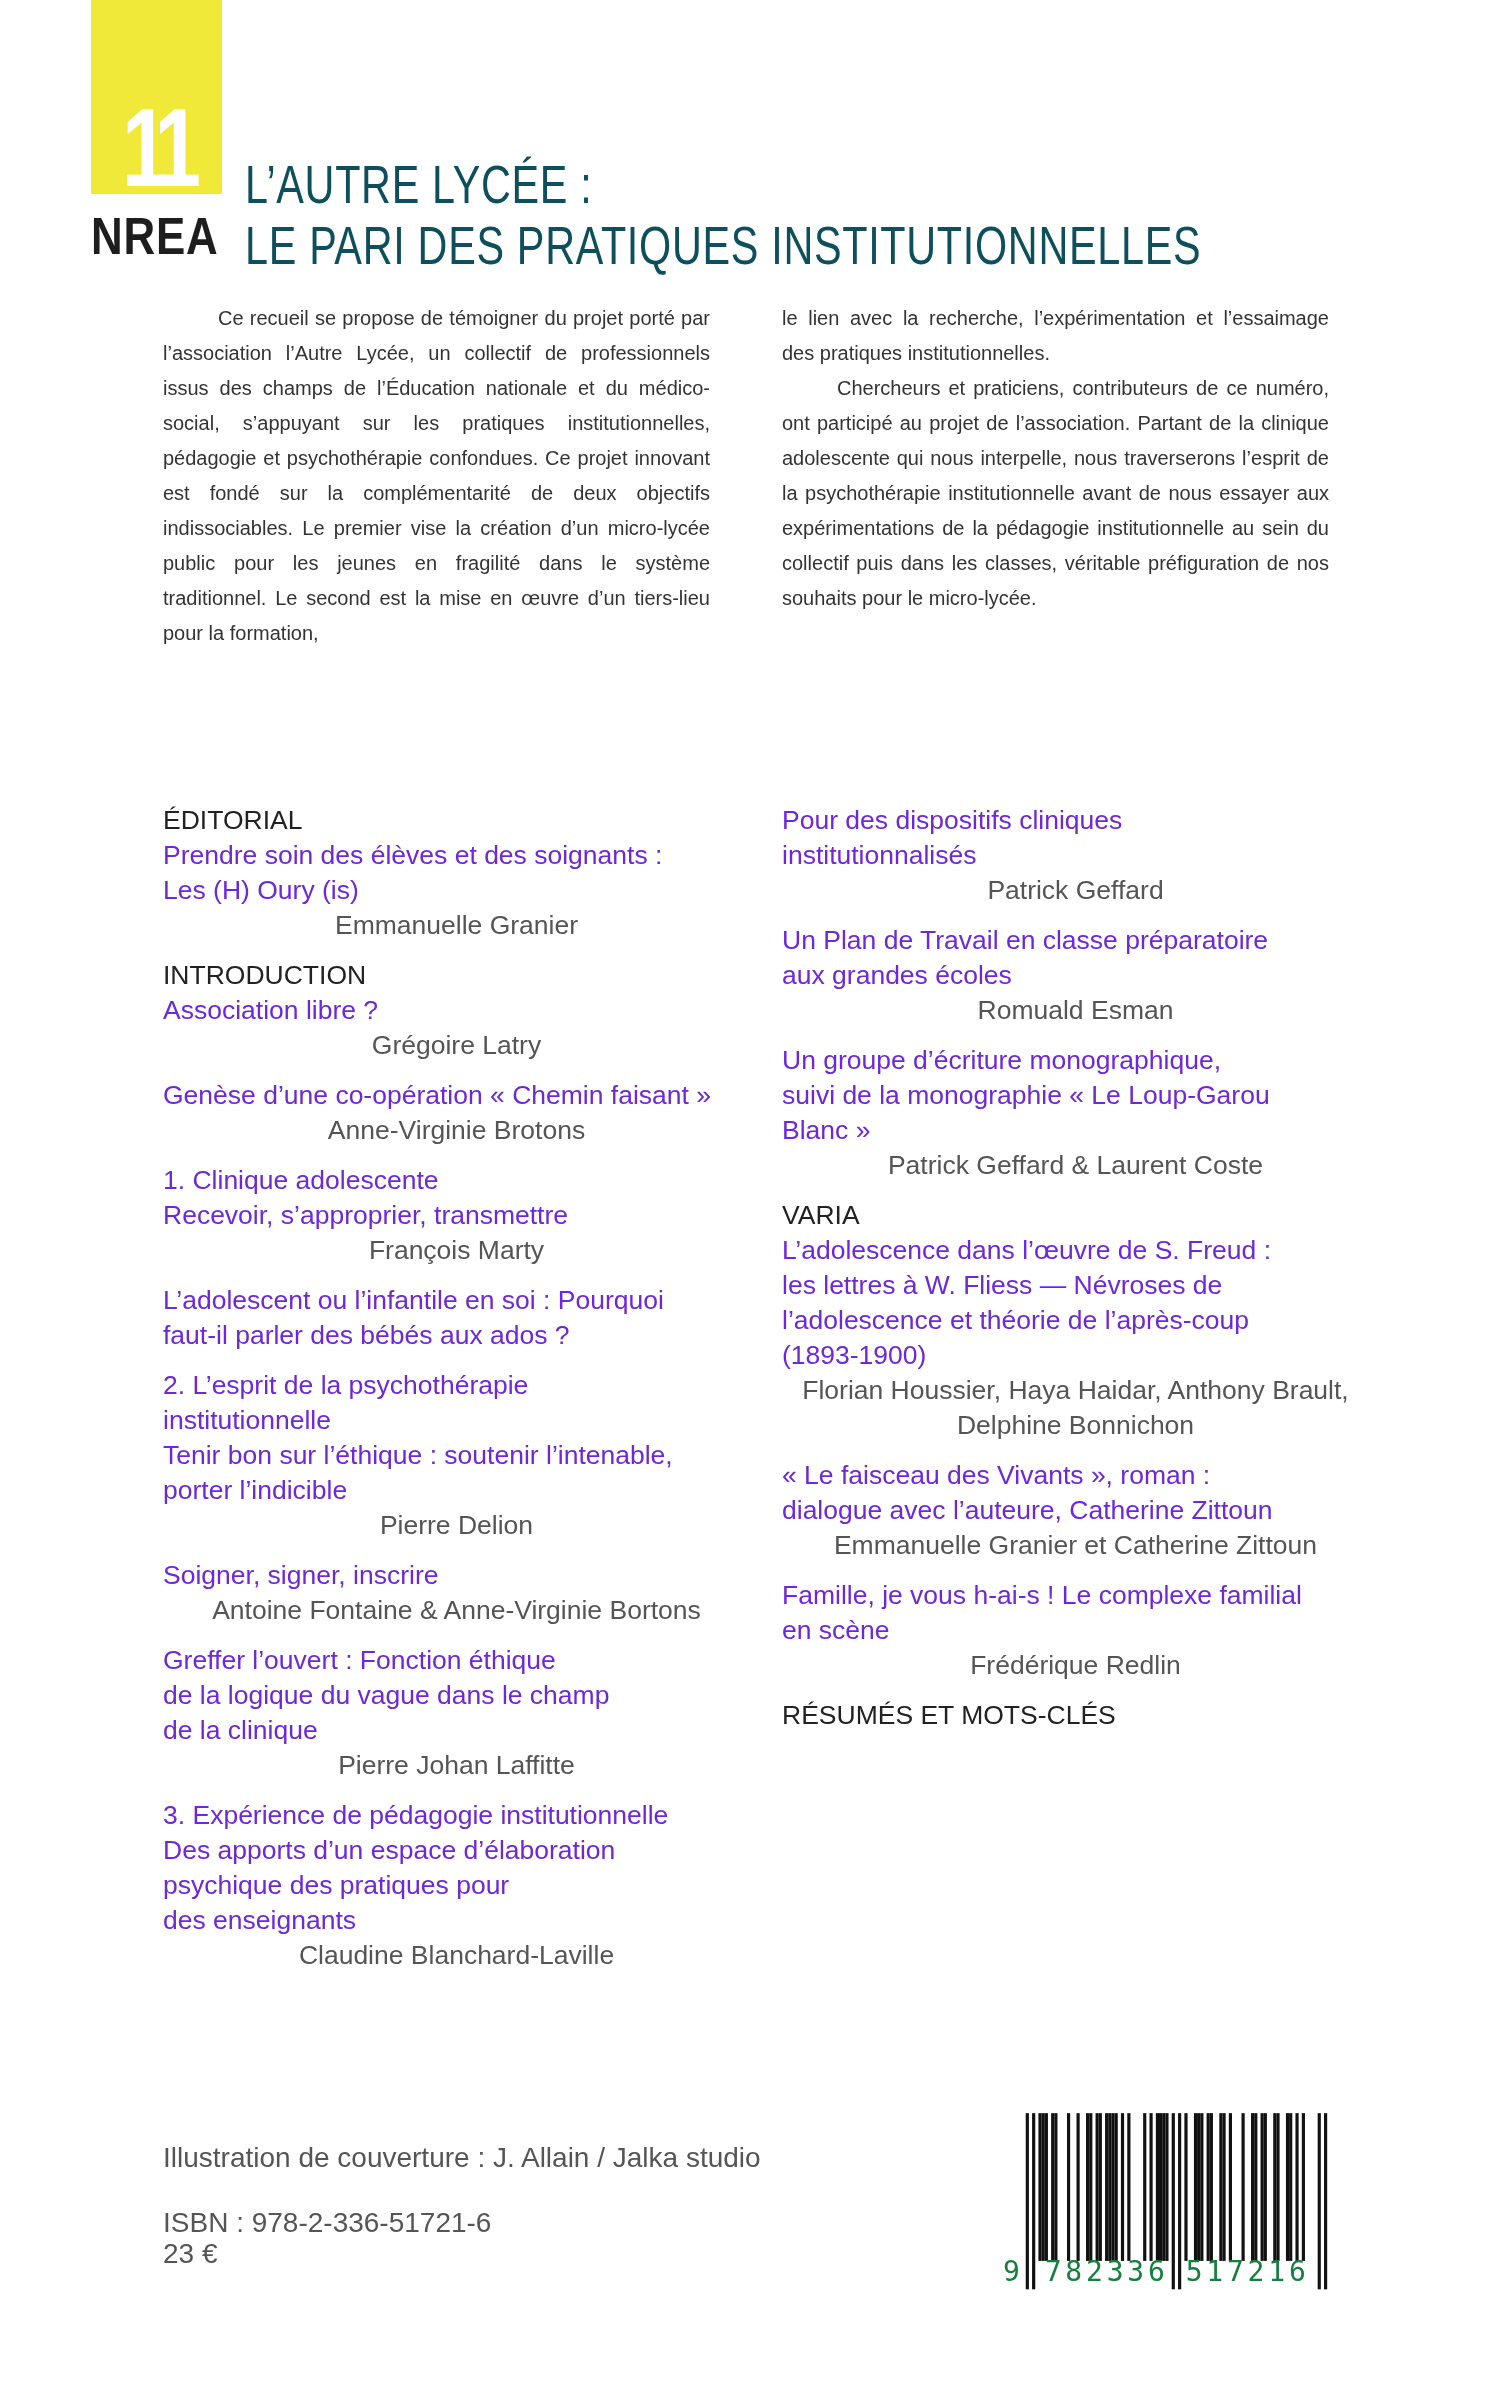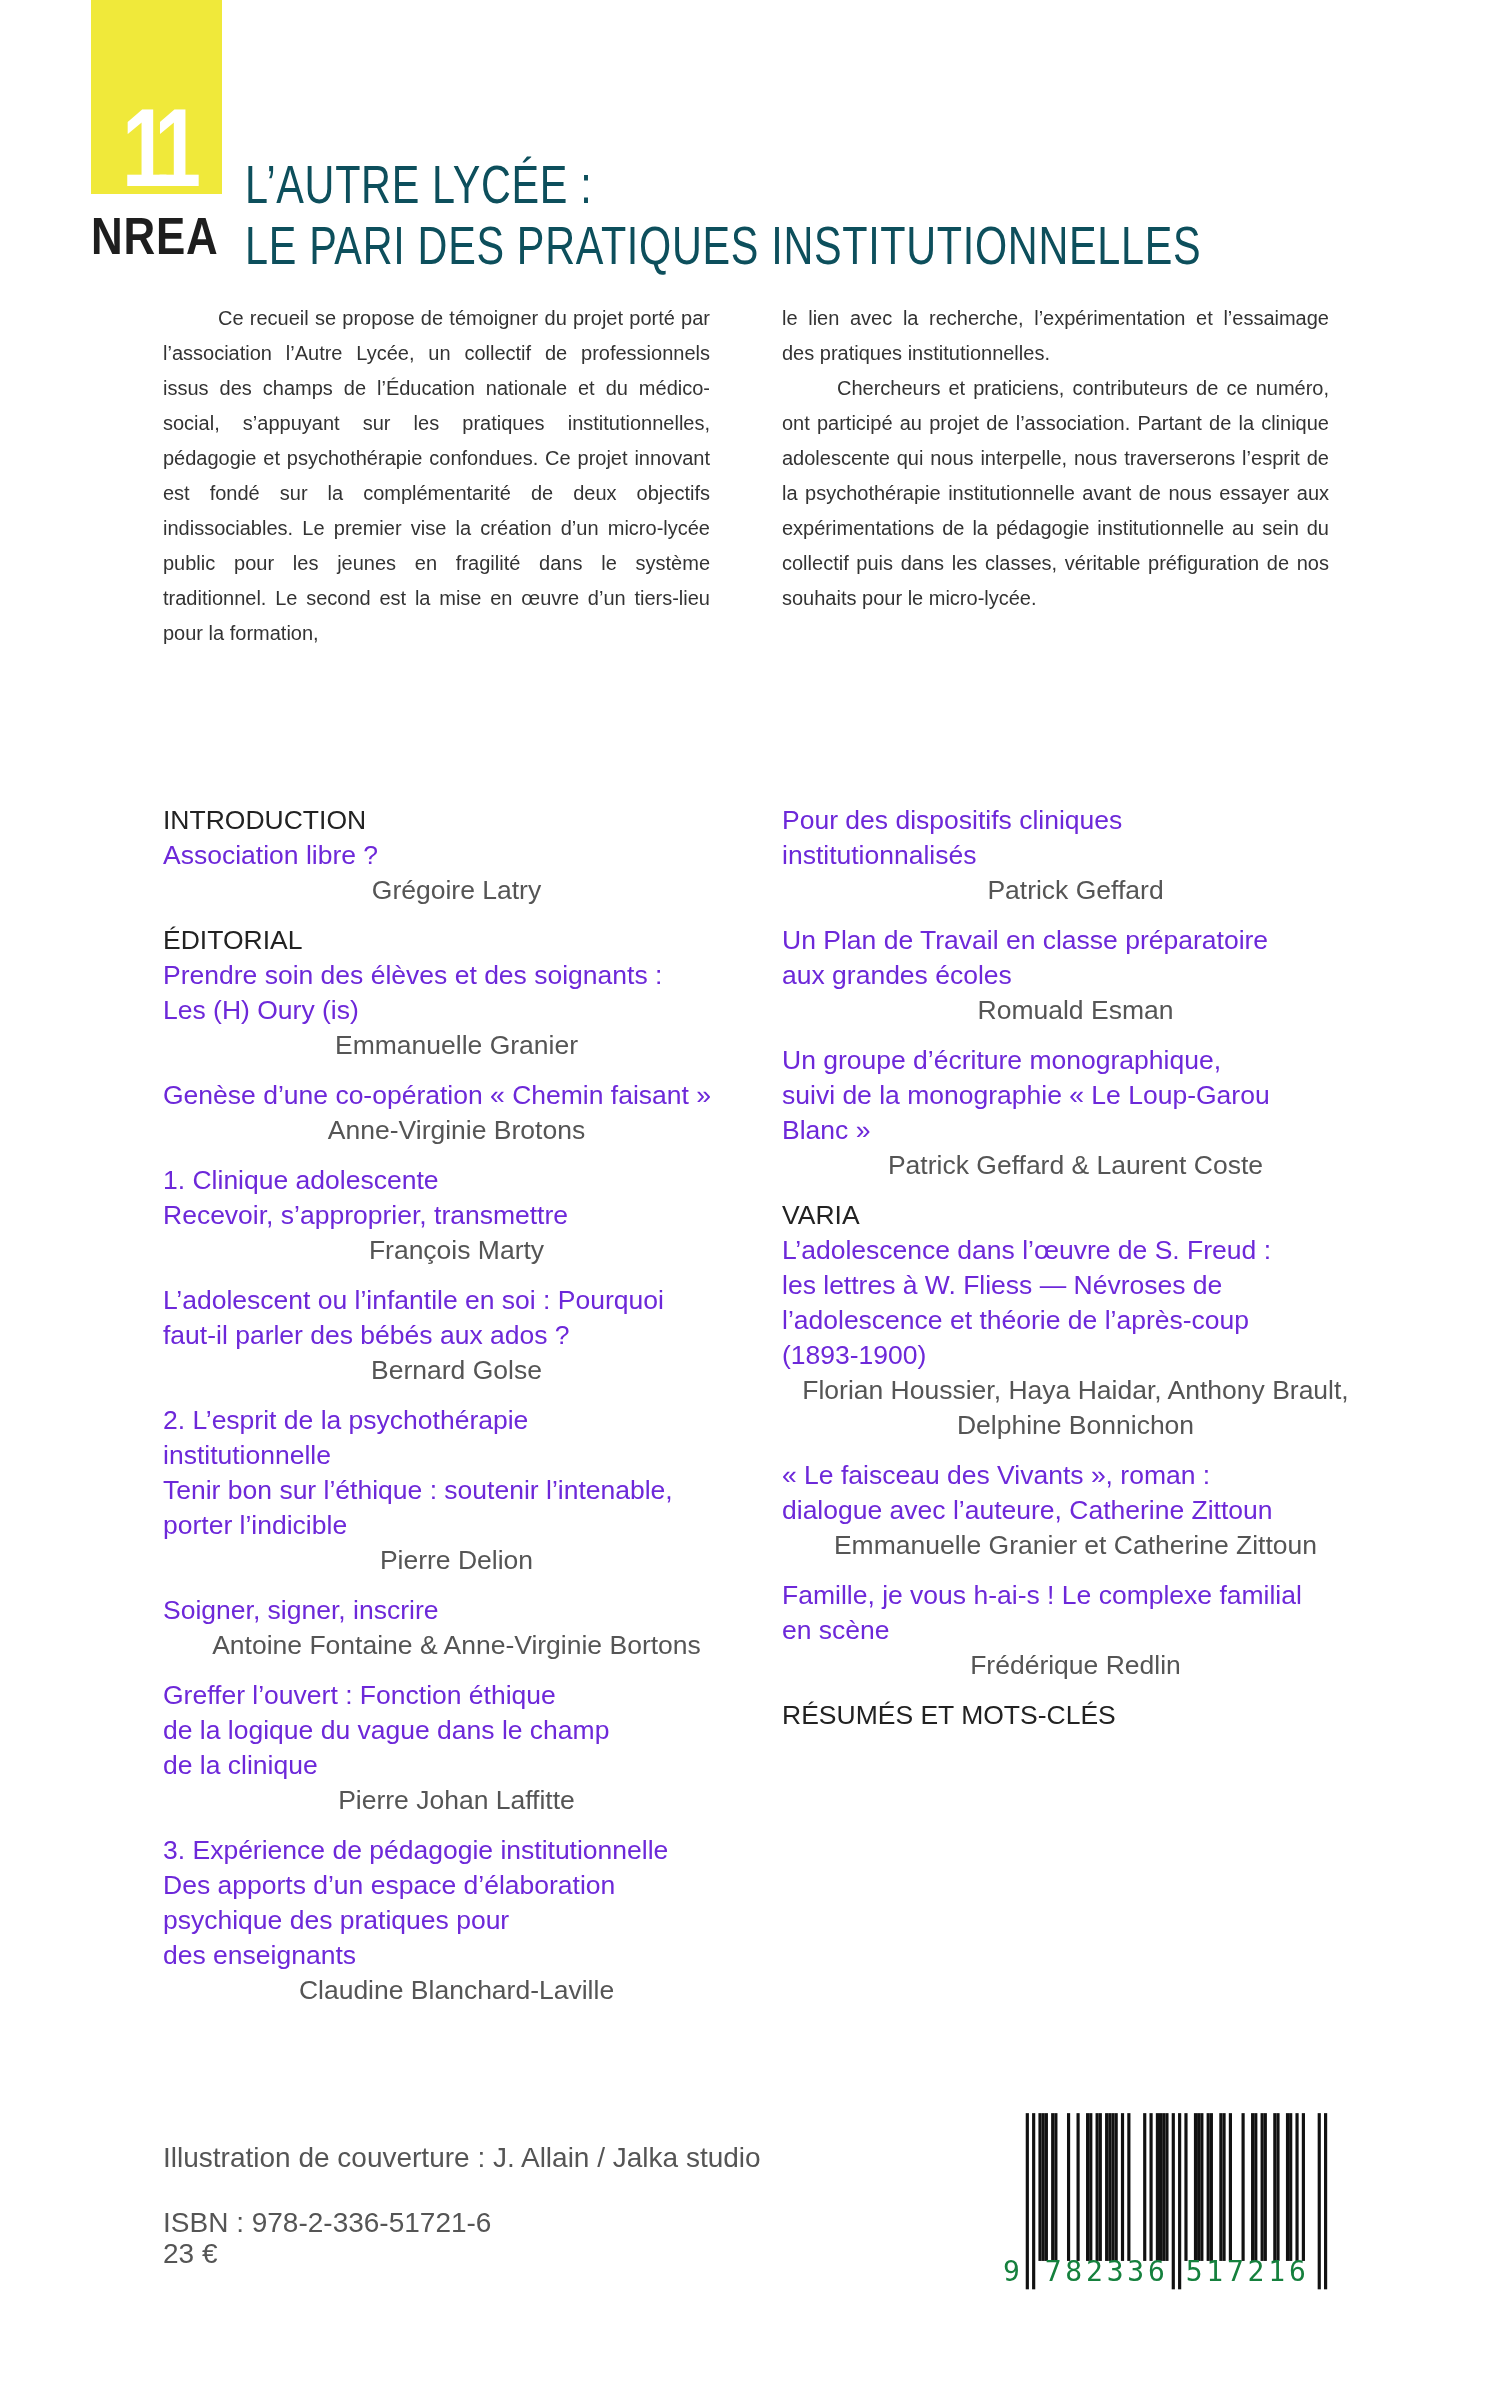--- a/index.html
+++ b/index.html
@@ -50,43 +50,42 @@
 <div class="intro-col intro-left">
   <p class="indent">Ce recueil se propose de témoigner du projet porté par l’association l’Autre Lycée, un collectif de professionnels issus des champs de l’Éducation nationale et du médico-social, s’appuyant sur les pratiques institutionnelles, pédagogie et psychothérapie confondues. Ce projet innovant est fondé sur la complémentarité de deux objectifs indissociables. Le premier vise la création d’un micro-lycée public pour les jeunes en fragilité dans le système traditionnel. Le second est la mise en œuvre d’un tiers-lieu pour la formation,</p>
 </div>
 <div class="intro-col intro-right">
   <p>le lien avec la recherche, l’expérimentation et l’essaimage des pratiques institutionnelles.</p>
   <p class="indent">Chercheurs et praticiens, contributeurs de ce numéro, ont participé au projet de l’association. Partant de la clinique adolescente qui nous interpelle, nous traverserons l’esprit de la psychothérapie institutionnelle avant de nous essayer aux expérimentations de la pédagogie institutionnelle au sein du collectif puis dans les classes, véritable préfiguration de nos souhaits pour le micro-lycée.</p>
 </div>
 
 <div class="toc-col toc-left" id="toc-left">
     <div class="toc-entry">
-      <div class="toc-section">INTRODUCTION</div>
-      <div class="toc-title">Association libre ?</div>
-      <div class="toc-author">Grégoire Latry</div>
-    </div>
-    <div class="toc-entry">
       <div class="toc-section">ÉDITORIAL</div>
       <div class="toc-title">Prendre soin des élèves et des soignants :
 Les (H) Oury (is)</div>
       <div class="toc-author">Emmanuelle Granier</div>
     </div>
     <div class="toc-entry">
+      <div class="toc-section">INTRODUCTION</div>
+      <div class="toc-title">Association libre ?</div>
+      <div class="toc-author">Grégoire Latry</div>
+    </div>
+    <div class="toc-entry">
       <div class="toc-title">Genèse d’une co-opération « Chemin faisant »</div>
       <div class="toc-author">Anne-Virginie Brotons</div>
     </div>
     <div class="toc-entry">
       <div class="toc-title">1. Clinique adolescente
 Recevoir, s’approprier, transmettre</div>
       <div class="toc-author">François Marty</div>
     </div>
     <div class="toc-entry">
       <div class="toc-title">L’adolescent ou l’infantile en soi : Pourquoi
 faut-il parler des bébés aux ados ?</div>
-      <div class="toc-author">Bernard Golse</div>
     </div>
     <div class="toc-entry">
       <div class="toc-title">2. L’esprit de la psychothérapie
 institutionnelle
 Tenir bon sur l’éthique : soutenir l’intenable,
 porter l’indicible</div>
       <div class="toc-author">Pierre Delion</div>
     </div>
     <div class="toc-entry">
       <div class="toc-title">Soigner, signer, inscrire</div>

